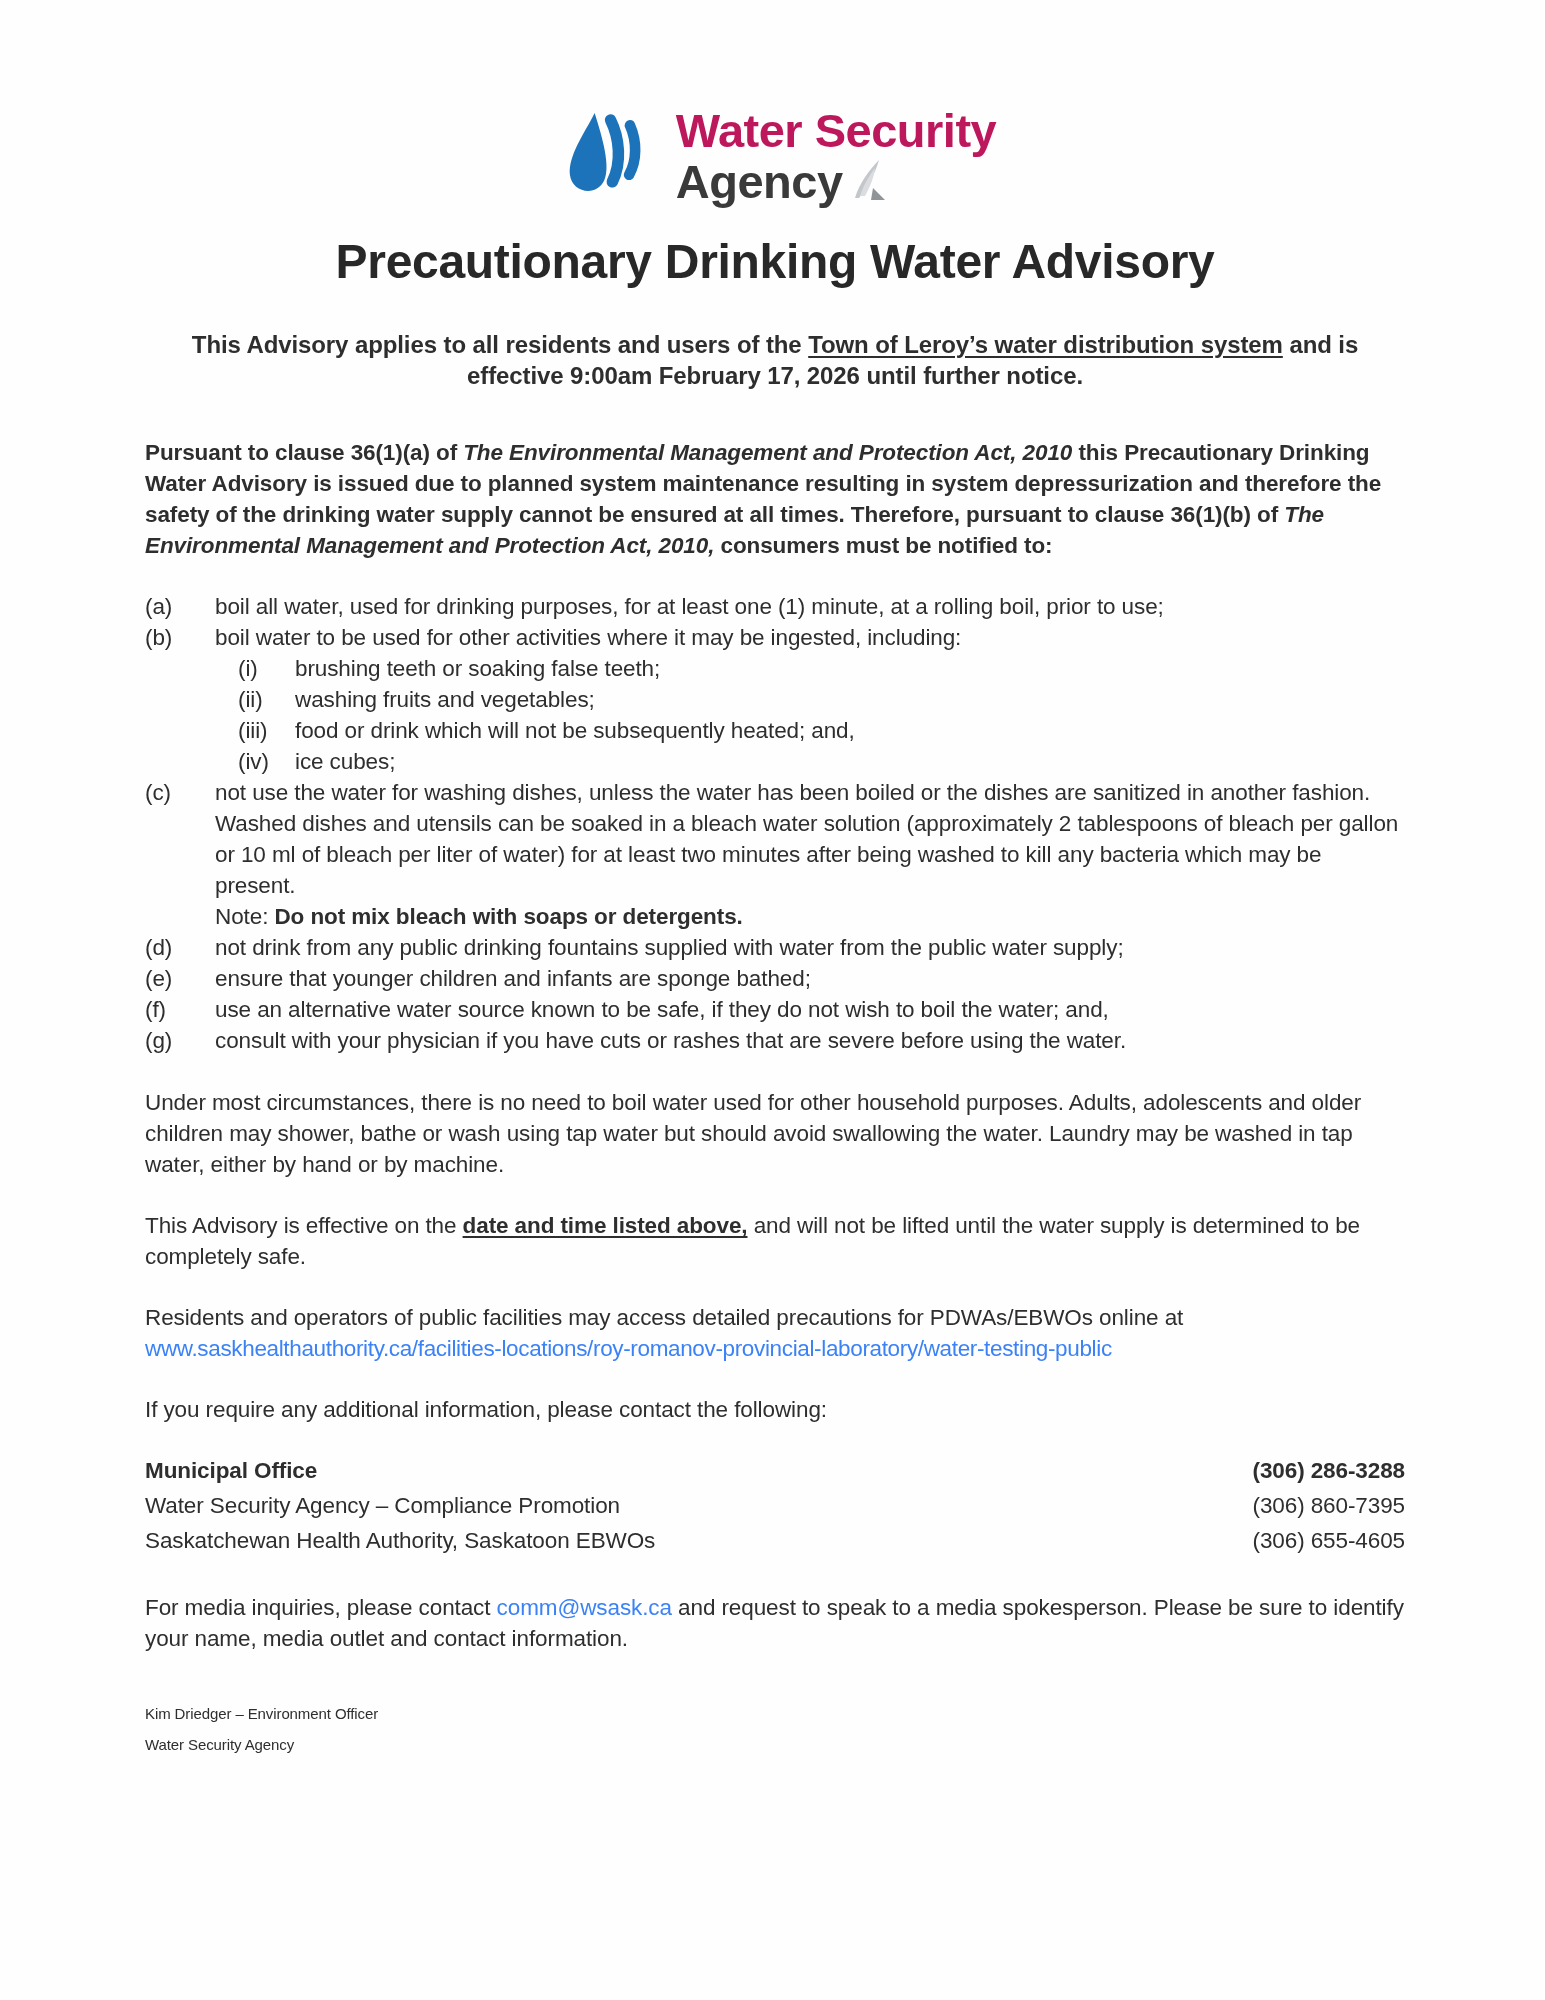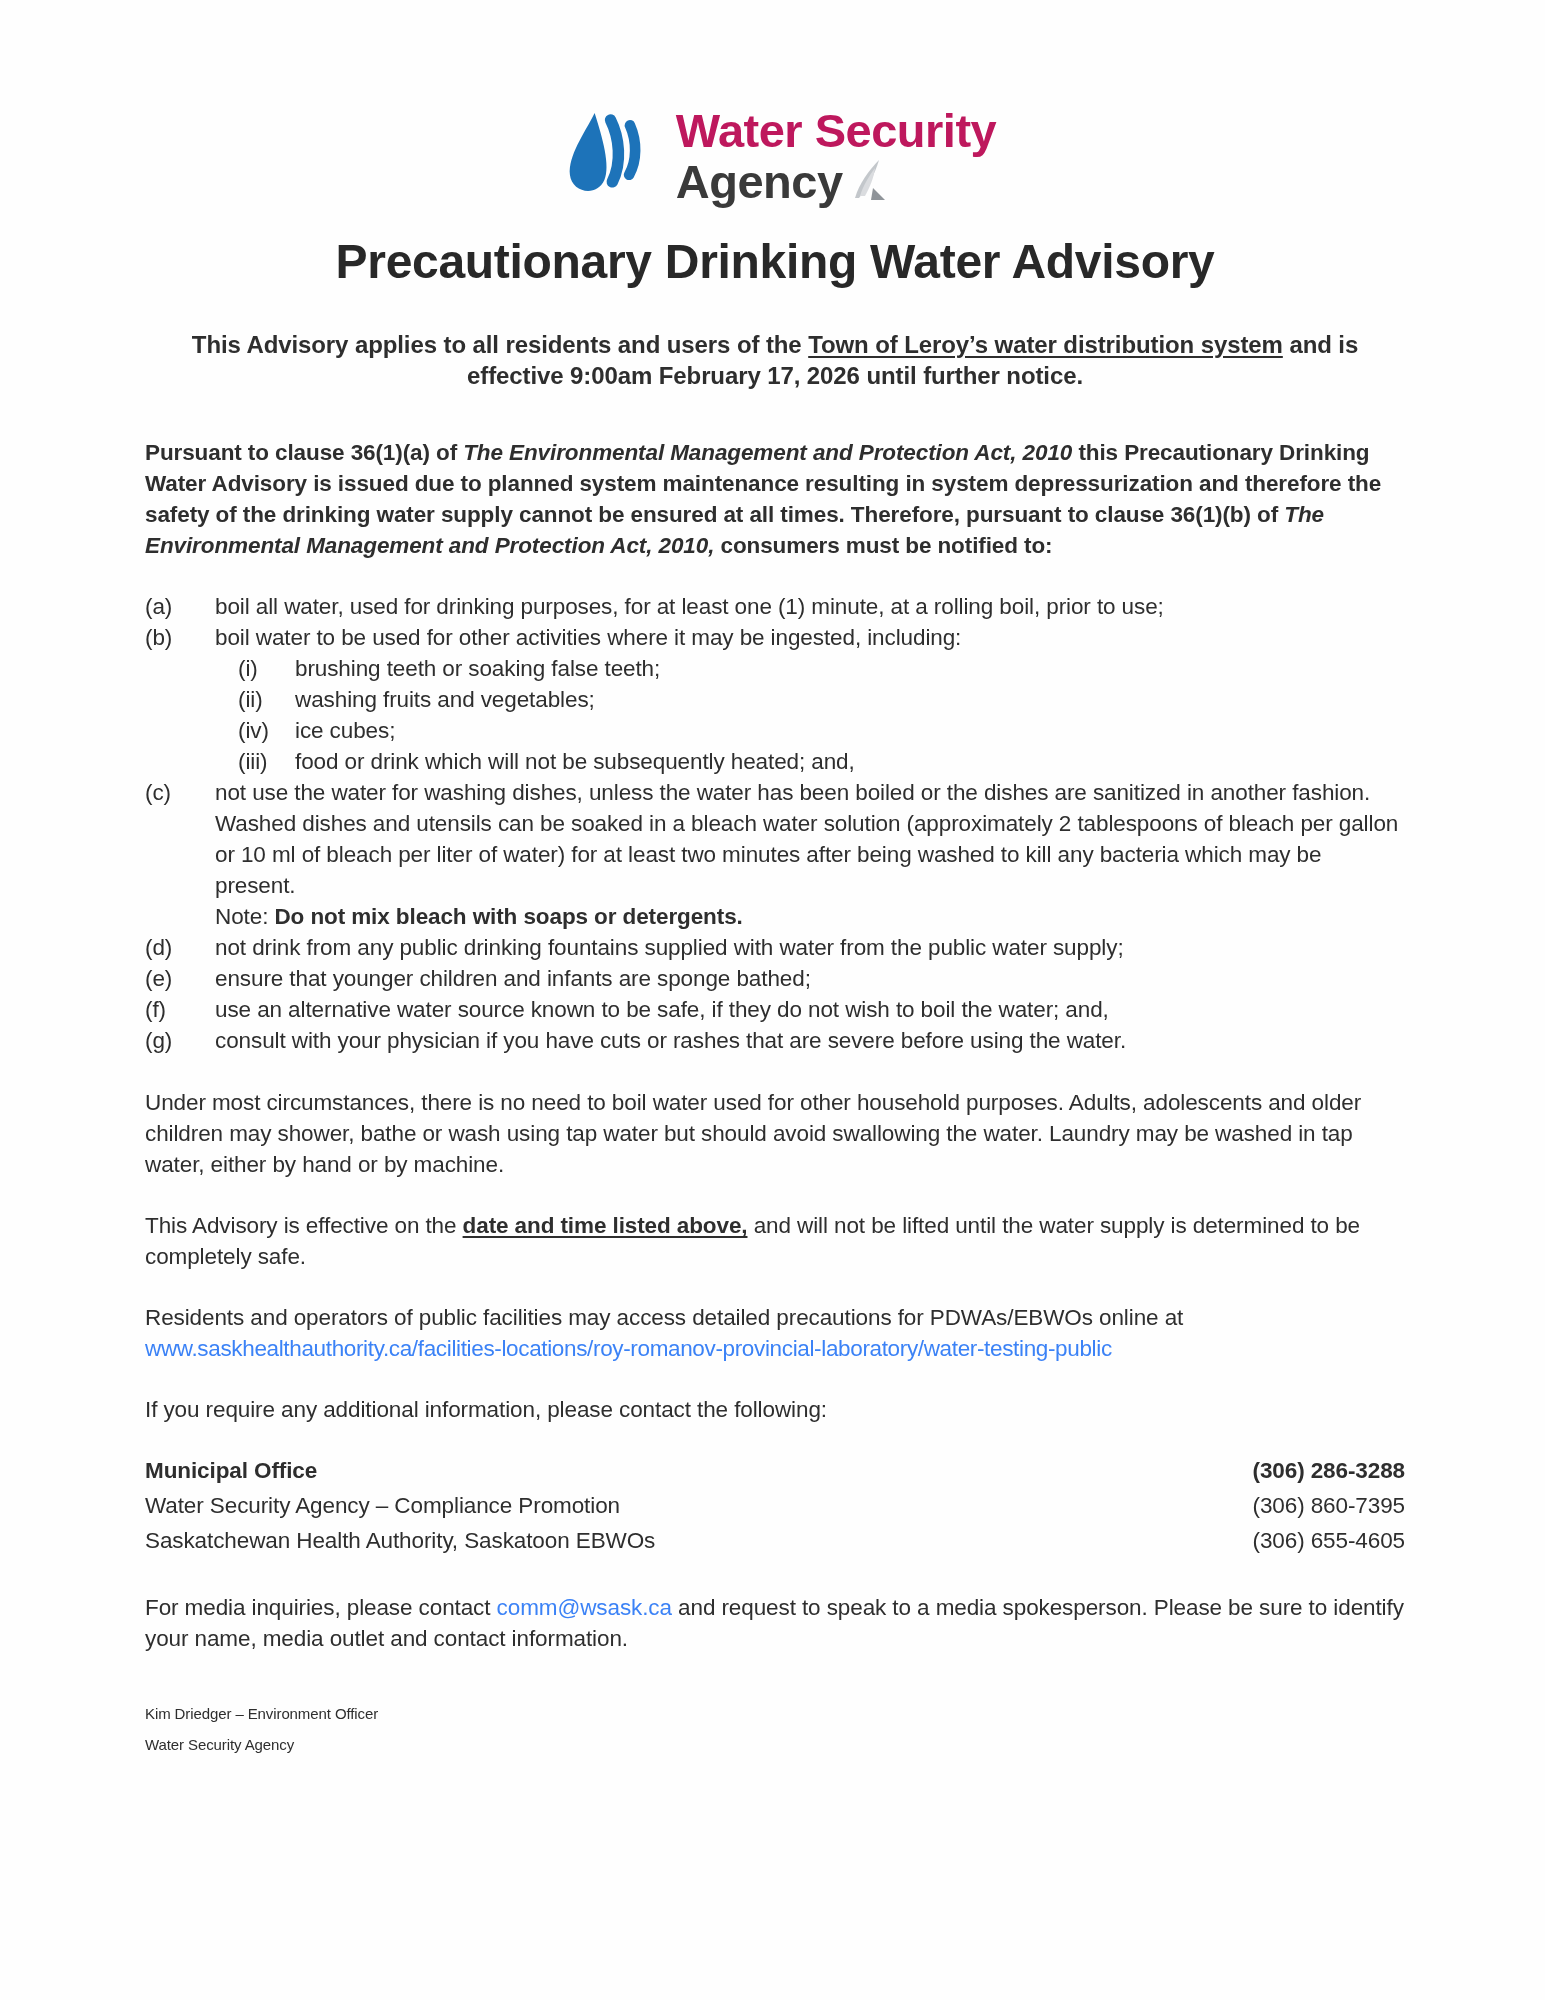--- a/index.html
+++ b/index.html
@@ -93,26 +93,26 @@
     </div>
     <div class="nrow sub">
       <span class="nmark">(i)</span>
       <span class="ntext">brushing teeth or soaking false teeth;</span>
     </div>
     <div class="nrow sub">
       <span class="nmark">(ii)</span>
       <span class="ntext">washing fruits and vegetables;</span>
     </div>
     <div class="nrow sub">
+      <span class="nmark">(iii)</span>
+      <span class="ntext">food or drink which will not be subsequently heated; and,</span>
+    </div>
+    <div class="nrow sub">
       <span class="nmark">(iv)</span>
       <span class="ntext">ice cubes;</span>
-    </div>
-    <div class="nrow sub">
-      <span class="nmark">(iii)</span>
-      <span class="ntext">food or drink which will not be subsequently heated; and,</span>
     </div>
     <div class="nrow">
       <span class="nmark">(c)</span>
       <span class="ntext">
         <span>not use the water for washing dishes, unless the water has been boiled or the dishes are sanitized in another fashion.  Washed dishes and utensils can be soaked in a bleach water solution (approximately 2 tablespoons of bleach per gallon or 10 ml of bleach per liter of water) for at least two minutes after being washed to kill any bacteria which may be present.</span>
         <span class="note-line" style="display:block;"><span>Note: </span><b>Do not mix bleach with soaps or detergents.</b></span>
       </span>
     </div>
     <div class="nrow">
       <span class="nmark">(d)</span>

